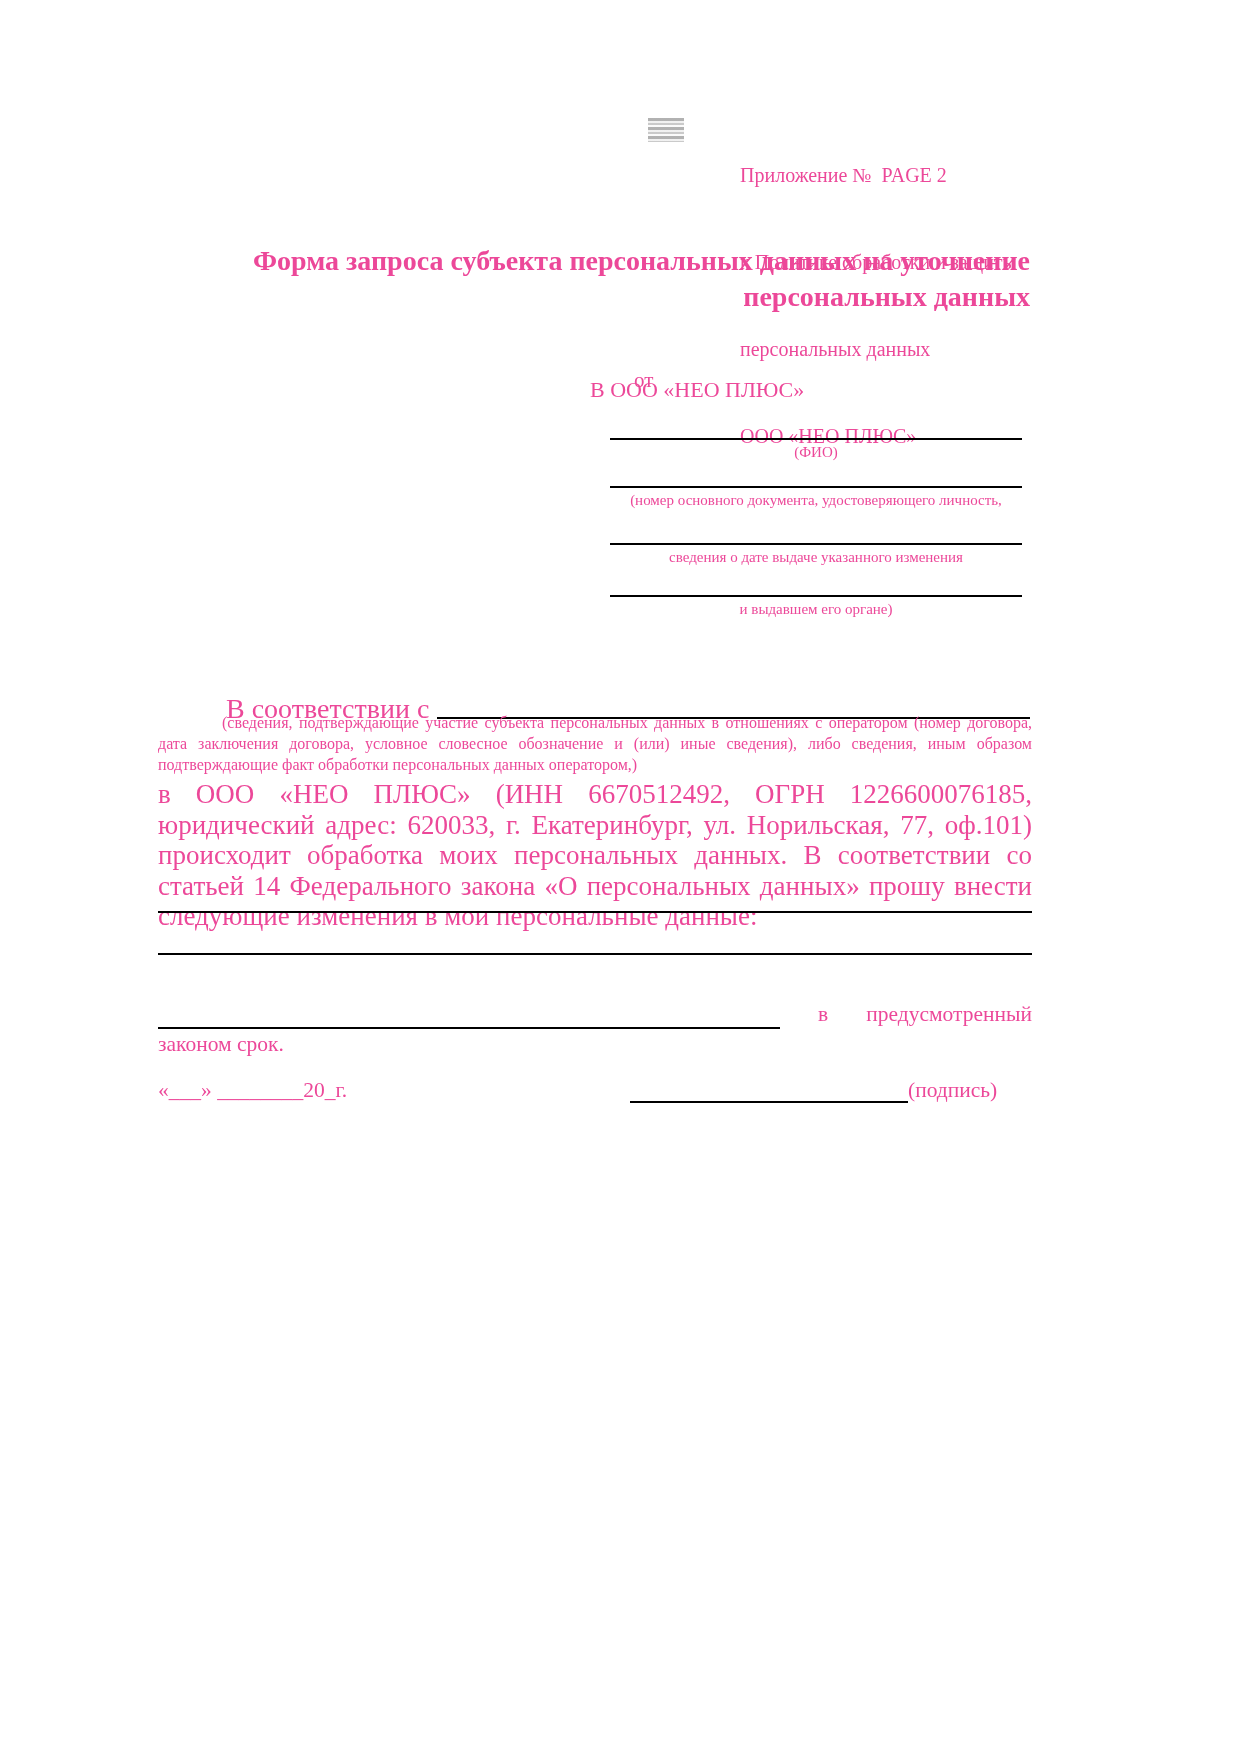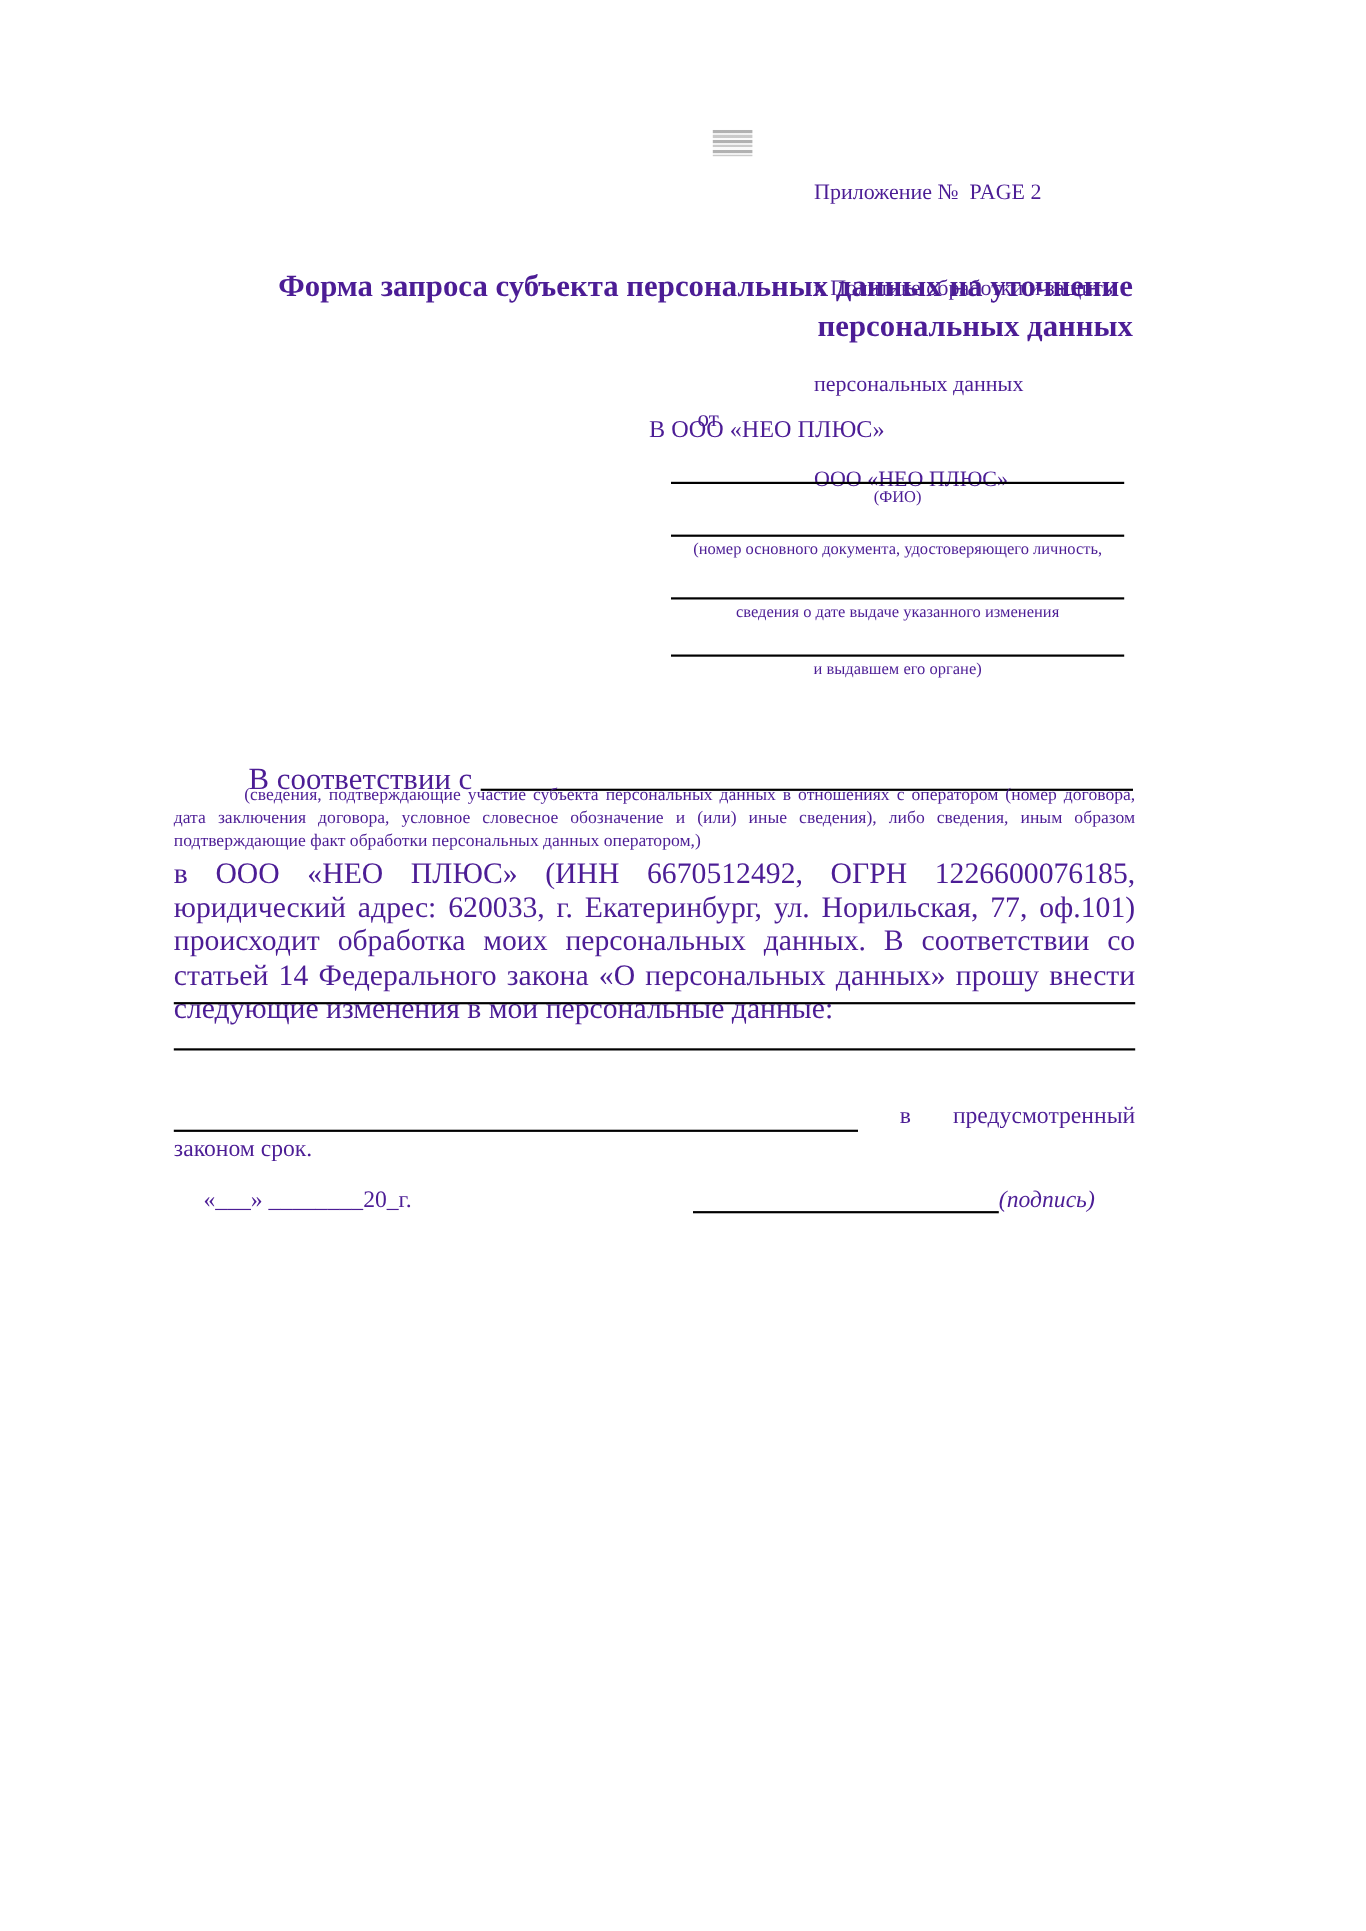--- a/index.html
+++ b/index.html
@@ -6,21 +6,21 @@
     margin: 0;
     padding: 0;
     background: #ffffff;
   }
   .page {
     position: relative;
     width: 1242px;
     height: 1755px;
     background: #ffffff;
     font-family: "Liberation Serif", "DejaVu Serif", serif;
-    color: #4c1d95;
+    color: #ec4899;
     overflow: hidden;
   }
   
   .doc-icon {
     position: absolute;
     left: 648px;
     top: 118px;
     width: 36px;
     height: 24px;
     background: repeating-linear-gradient(180deg, #a9a9a9 0 3px, #efefef 3px 5px, #c4c4c4 5px 7px, #fafafa 7px 9px);
@@ -165,29 +165,27 @@
     left: 158px;
     top: 1078px;
     width: 872px;
     height: 30px;
     font-size: 21.5px;
   }
   .date-part {
     position: absolute;
     left: 0;
     top: 0;
-    margin-left: 27px;
   }
   .sig-group {
     position: absolute;
     left: 472px;
     top: 0;
     display: flex;
     align-items: center;
-    font-style: italic;
   }
   .sig-blank {
     width: 278px;
     border-bottom: 2px solid #000000;
     height: 23px;
   }
 </style>
 </head>
 <body>
 

